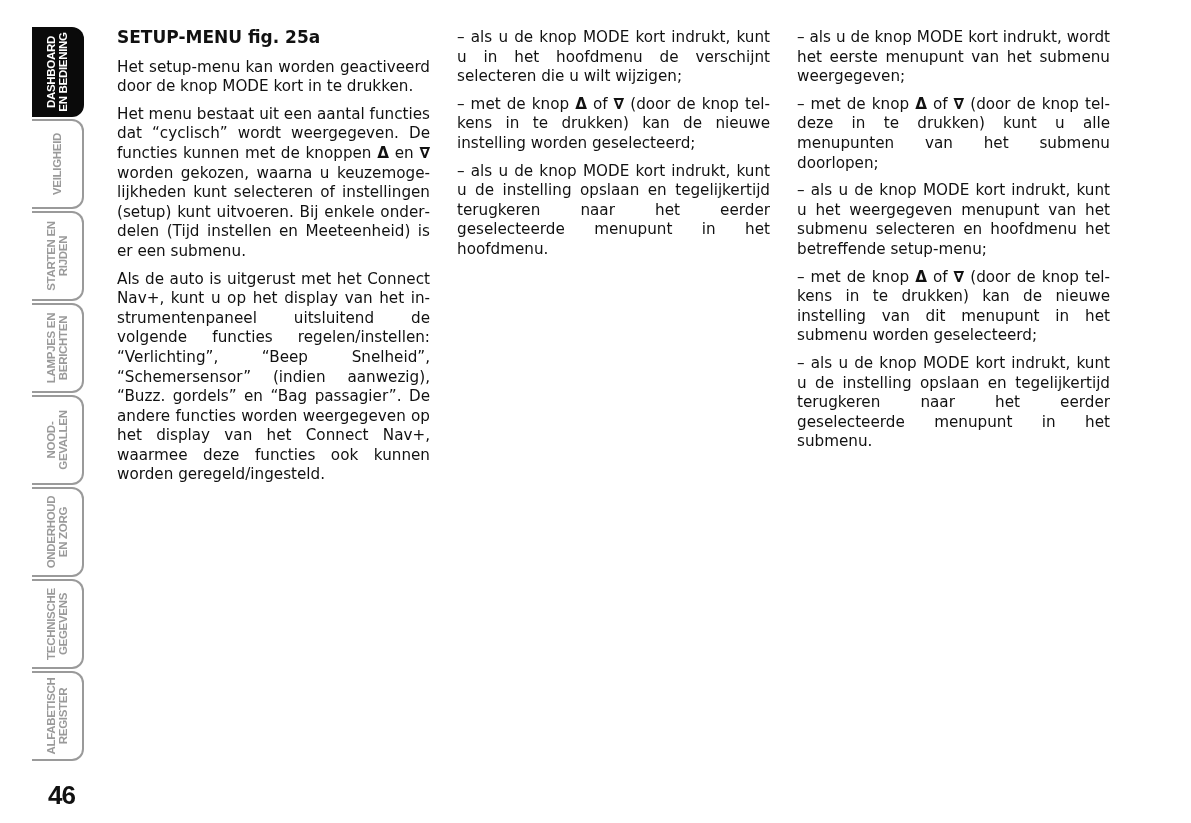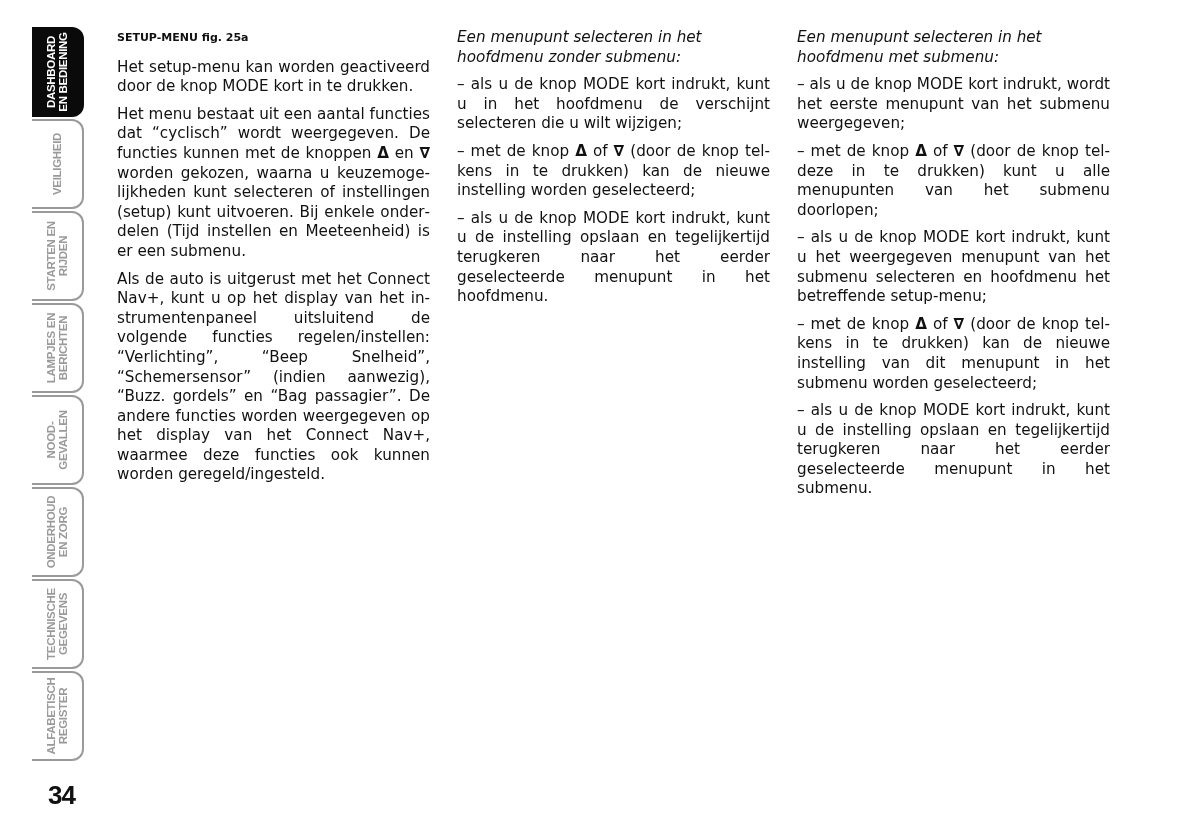--- a/index.html
+++ b/index.html
@@ -24,21 +24,21 @@
   .tab.active .tab-label { color:#fff; }
   .page-number {
     position:absolute; left:48px; top:780px; font-family:"Liberation Sans", sans-serif;
     font-weight:bold; font-size:26px; color:#111; letter-spacing:-1px;
   }
   .col { position:absolute; top:28px; width:313px; font-size:15.2px; line-height:19.6px; }
   .col1 { left:117px; }
   .col2 { left:457px; }
   .col3 { left:797px; }
   .col p { margin:0 0 8px 0; text-align:justify; hyphens:manual; }
-  .heading { font-weight:bold; font-size:11px; margin:0 0 10px 0 !important; }
+  .heading { font-weight:bold; font-size:17px; margin:0 0 10px 0 !important; }
   .intro { font-style:italic; text-align:left !important; }
   b.key { font-weight:normal; }
   .tri { font-weight:bold; }
 </style>
 </head>
 <body>
 
 <nav class="tabs">
   <div class="tab active">
       <span class="tab-label">DASHBOARD
@@ -66,62 +66,60 @@
   <div class="tab">
       <span class="tab-label">TECHNISCHE
 GEGEVENS</span>
     </div>
   <div class="tab">
       <span class="tab-label">ALFABETISCH
 REGISTER</span>
     </div>
 </nav>
 
-<div class="page-number">34</div>
+<div class="page-number">46</div>
 
 <section class="col col1">
   <p class="heading">SETUP-MENU fig. 25a</p>
   <p>
     <span>Het setup-menu kan worden geactiveerd door de knop</span>
     <b class="key">MODE</b>
     <span>kort in te drukken.</span>
   </p>
   <p>
     <span>Het menu bestaat uit een aantal functies dat “cyclisch” wordt weergegeven. De functies kunnen met de knoppen</span>
     <span class="tri">Δ</span>
     <span>en</span>
     <span class="tri">∇</span>
     <span>worden gekozen, waarna u keuzemoge­lijkheden kunt selecteren of instellingen (setup) kunt uitvoeren. Bij enkele onder­delen (Tijd instellen en Meeteenheid) is er een submenu.</span>
   </p>
   <p>Als de auto is uitgerust met het Connect Nav+, kunt u op het display van het in­strumentenpaneel uitsluitend de volgende functies regelen/instellen: “Verlichting”, “Beep Snelheid”, “Schemersensor” (indien aanwezig), “Buzz. gordels” en “Bag pas­sagier”. De andere functies worden weer­gegeven op het display van het Connect Nav+, waarmee deze functies ook kunnen worden geregeld/ingesteld.</p>
 </section>
 
 <section class="col col2">
-  <p class="intro">Een menupunt selecteren in het hoofdmenu zonder submenu:</p>
   <p>
     <span>– als u de knop</span>
     <b class="key">MODE</b>
     <span>kort indrukt, kunt u in het hoofdmenu de verschijnt selecte­ren die u wilt wijzigen;</span>
   </p>
   <p>
     <span>– met de knop</span>
     <span class="tri">Δ</span>
     <span>of</span>
     <span class="tri">∇</span>
     <span>(door de knop tel­kens in te drukken) kan de nieuwe instel­ling worden geselecteerd;</span>
   </p>
   <p>
     <span>– als u de knop</span>
     <b class="key">MODE</b>
     <span>kort indrukt, kunt u de instelling opslaan en tegelijkertijd te­rugkeren naar het eerder geselecteerde menupunt in het hoofdmenu.</span>
   </p>
 </section>
 
 <section class="col col3">
-  <p class="intro">Een menupunt selecteren in het hoofdmenu met submenu:</p>
   <p>
     <span>– als u de knop</span>
     <b class="key">MODE</b>
     <span>kort indrukt, wordt het eerste menupunt van het sub­menu weergegeven;</span>
   </p>
   <p>
     <span>– met de knop</span>
     <span class="tri">Δ</span>
     <span>of</span>
     <span class="tri">∇</span>

